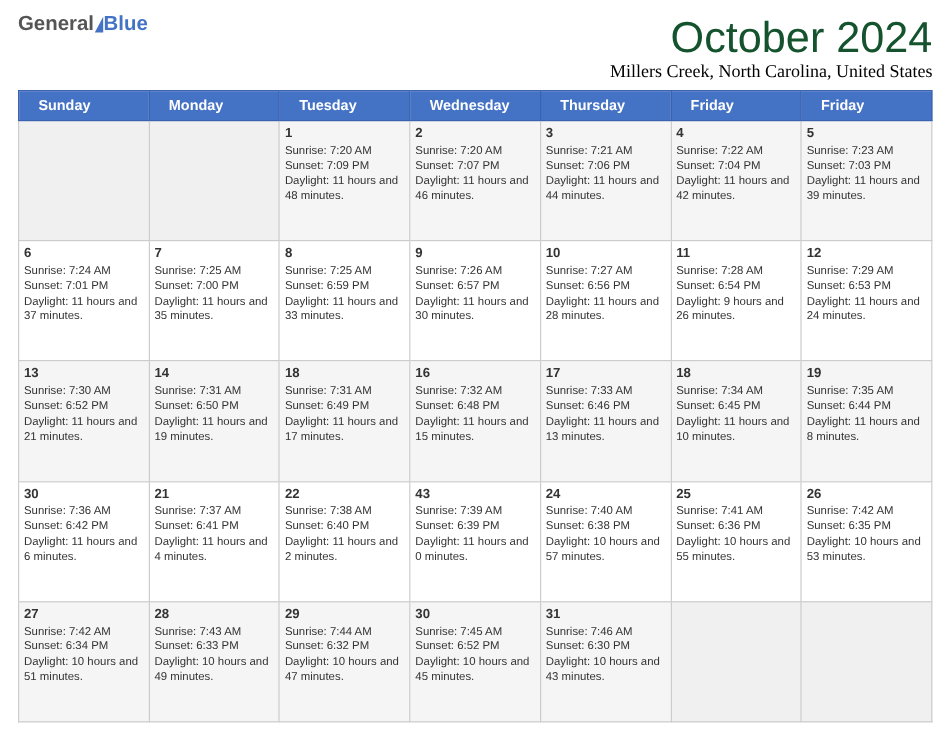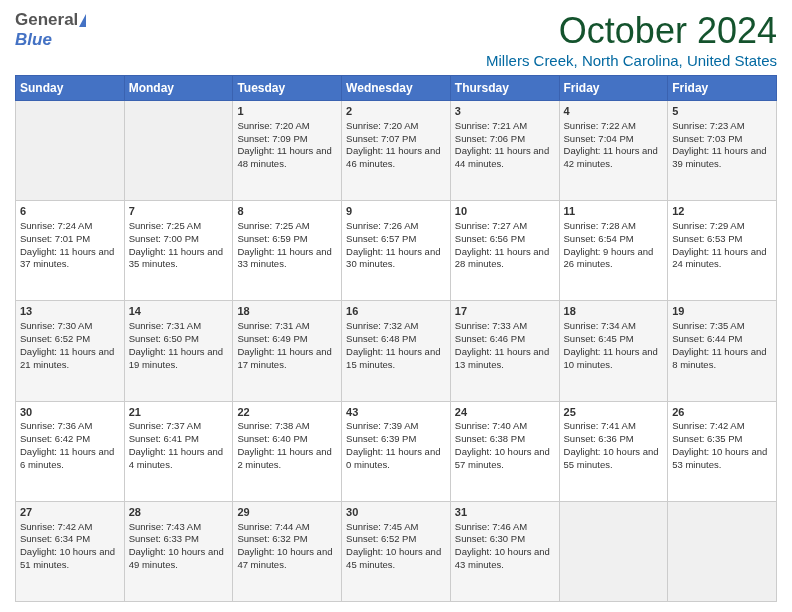--- a/index.html
+++ b/index.html
@@ -18,46 +18,47 @@
       flex-direction: column;
     }
     .header {
       display: flex;
       justify-content: space-between;
       align-items: flex-start;
       margin-bottom: 6px;
     }
     .logo {
       display: flex;
-      flex-direction: column;
+      flex-direction: row;
       align-items: flex-start;
     }
     .title-section {
       text-align: right;
     }
     .month-title {
       font-size: 36px;
       font-weight: normal;
       color: #14532d;
     }
     .location-title {
       font-size: 15px;
-      color: #0369a1;
+      color: #000000;
+      font-family: Liberation Serif, serif;
     }
     .calendar {
       flex: 1;
       border: 1px solid #ccc;
       border-collapse: collapse;
       width: 100%;
       table-layout: fixed;
     }
     .calendar th {
       background-color: #4472c4;
       color: white;
-      padding: 5px 4px;
+      padding: 5px 16px;
       font-size: 12px;
       font-weight: bold;
       border: 1px solid #3a62b0;
       text-align: left;
     }
     .calendar td {
       border: 1px solid #ccc;
       vertical-align: top;
       padding: 3px 4px;
       font-size: 9.5px;
@@ -86,21 +87,20 @@
     }
     .logo-general-part {
       color: #555;
       font-size: 17px;
       font-weight: bold;
     }
     .logo-blue-part {
       color: #4472c4;
       font-size: 17px;
       font-weight: bold;
-      font-style: italic;
     }
     .logo-triangle {
       width: 0;
       height: 0;
       border-left: 7px solid transparent;
       border-right: 0px solid transparent;
       border-bottom: 13px solid #4472c4;
       display: inline-block;
       margin-left: 1px;
     }

